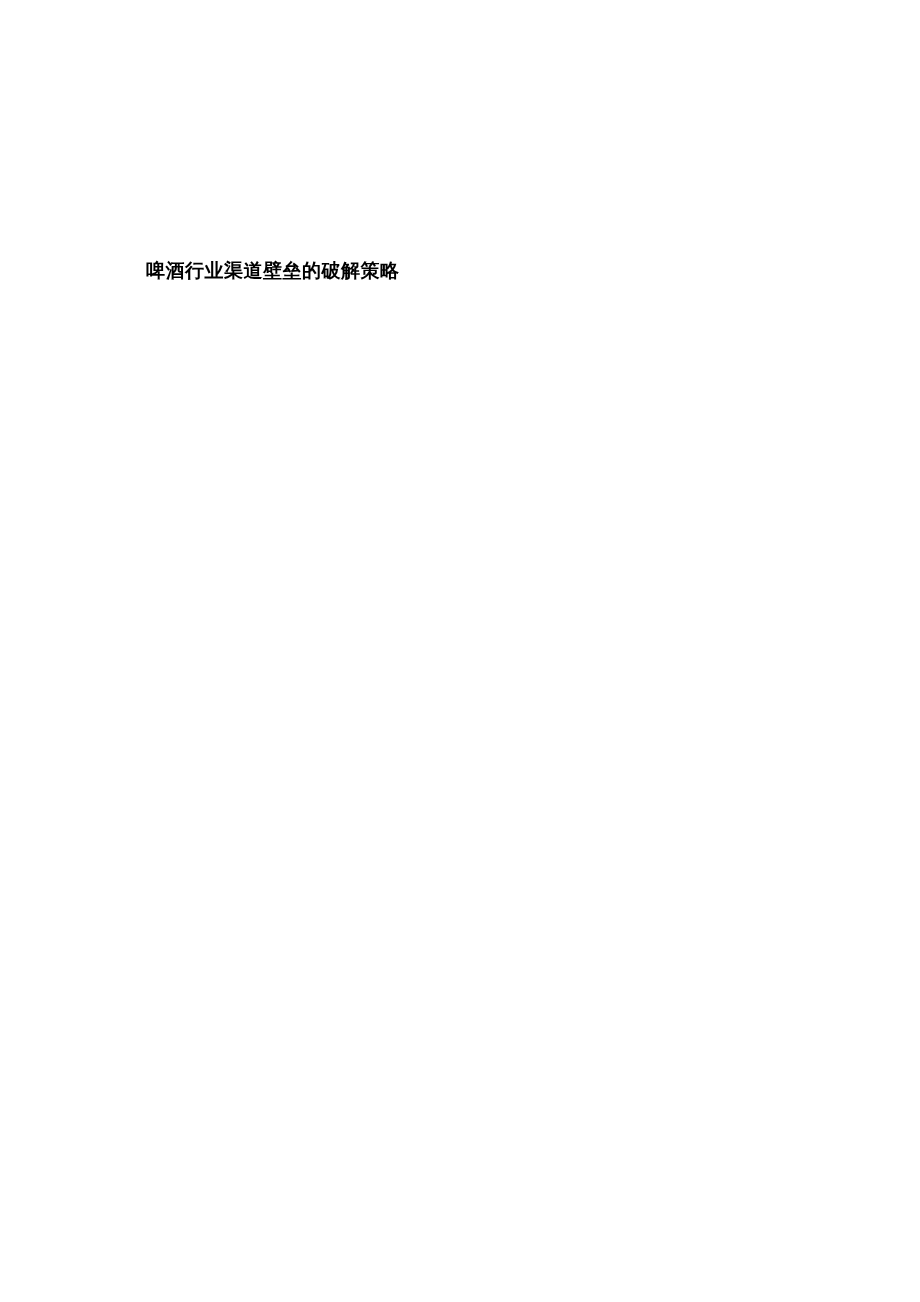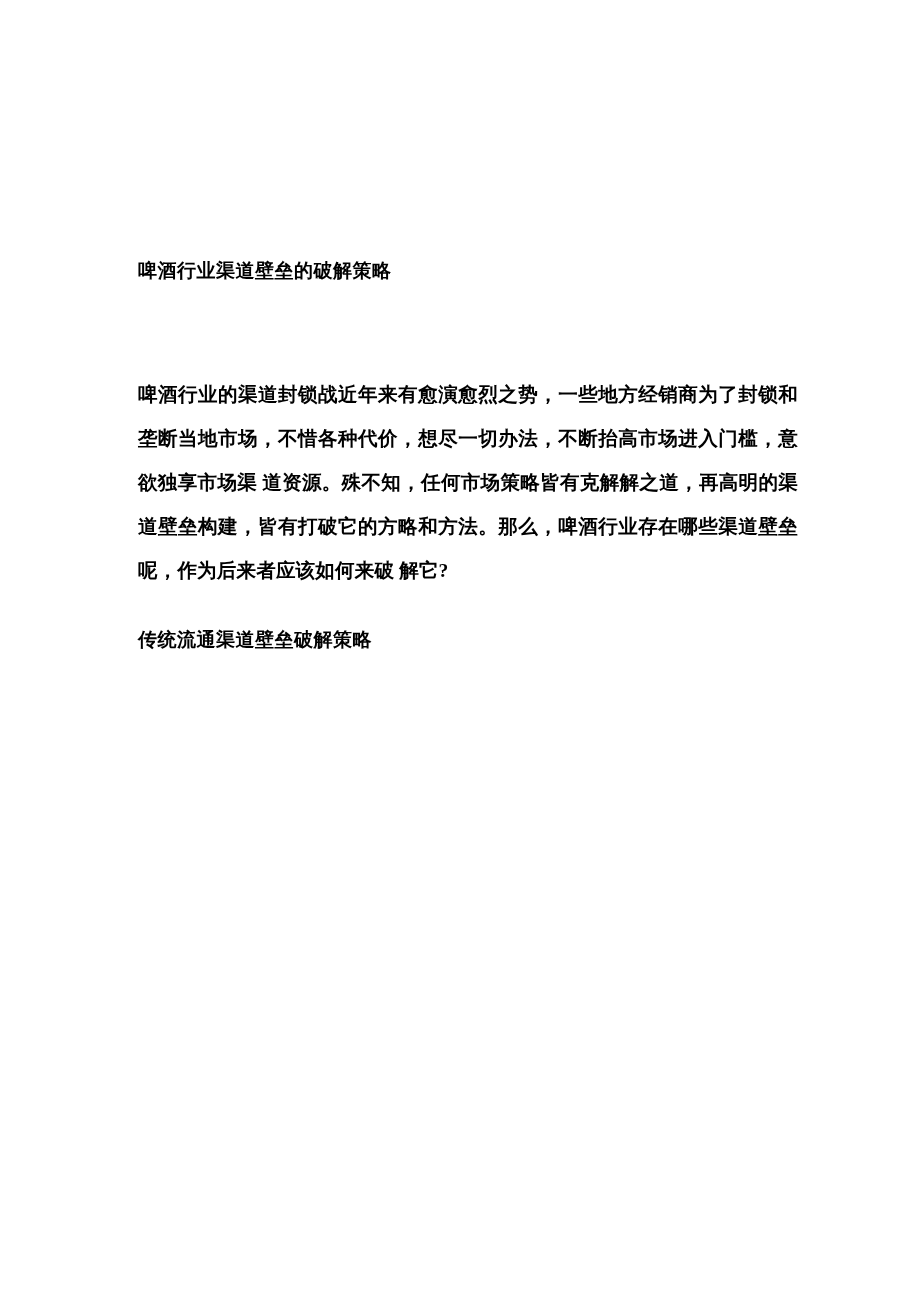--- a/index.html
+++ b/index.html
@@ -17,21 +17,21 @@
   }
   .page {
     position: relative;
     width: 920px;
     height: 1302px;
     box-sizing: border-box;
     padding: 0;
   }
   .doc-body {
     position: absolute;
-    left: 138px;
+    left: 146px;
     top: 0;
     width: 660px;
   }
   .spacer-top {
     height: 258px;
   }
   h1.doc-title {
     font-size: 19px;
     font-weight: bold;
     margin: 0;
@@ -75,23 +75,21 @@
 
 <div class="page">
   <div class="doc-body">
 
     <div class="spacer-top"></div>
 
     <h1 class="doc-title">啤酒行业渠道壁垒的破解策略</h1>
 
     <div class="gap-after-title"></div>
 
-    <p class="para">啤酒行业的渠道封锁战近年来有愈演愈烈之势，一些地方经销商为了封锁和垄断当地市场，不惜各种代价，想尽一切办法，不断抬高市场进入门槛，意欲独享市场渠 道资源。殊不知，任何市场策略皆有克解解之道，再高明的渠道壁垒构建，皆有打破它的方略和方法。那么，啤酒行业存在哪些渠道壁垒呢，作为后来者应该如何来破 解它?</p>
 
     <div class="gap-between"></div>
 
 
     <div class="gap-before-heading"></div>
 
-    <h2 class="section-heading">传统流通渠道壁垒破解策略</h2>
 
   </div>
 </div>
 
 </body></html>

